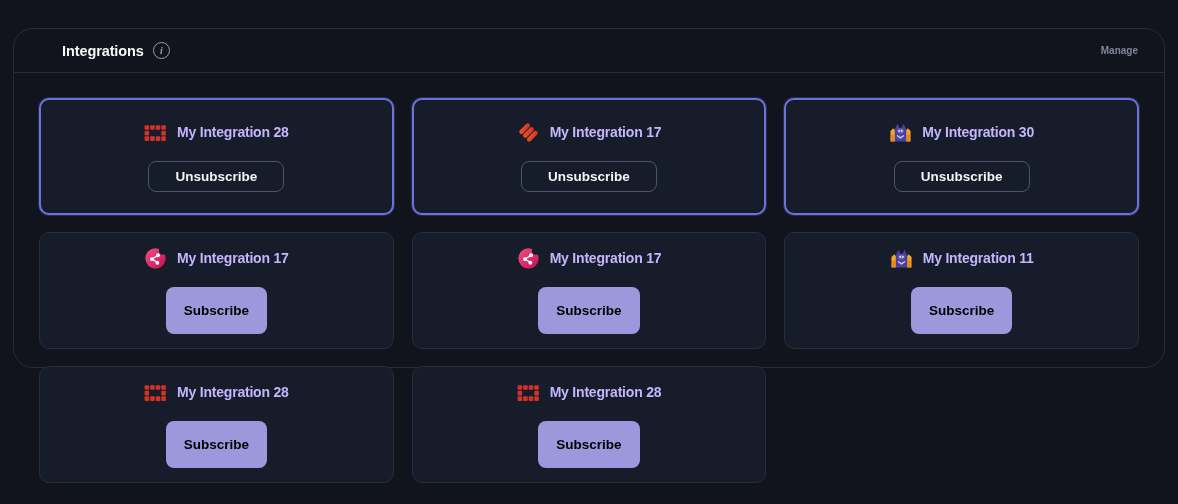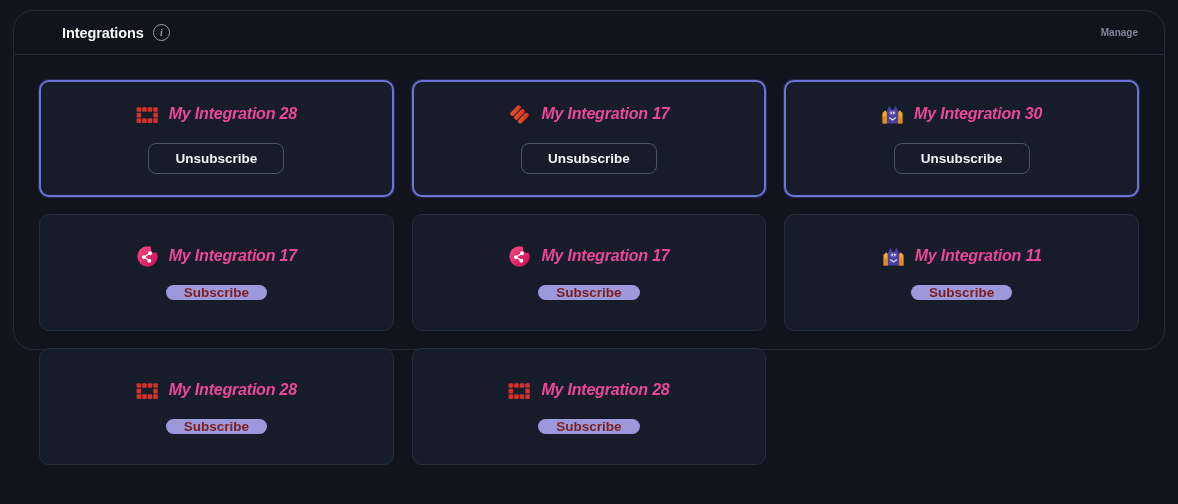--- a/index.html
+++ b/index.html
@@ -16,21 +16,21 @@
   *{margin:0;padding:0;box-sizing:border-box;}
   html,body{width:1178px;height:504px;}
   body{
     background:var(--page-bg);
     font-family:"Liberation Sans","DejaVu Sans",sans-serif;
     color:var(--text);
     overflow:hidden;
   }
   .panel{
     position:absolute;
-    left:13px; top:10px;
+    left:13px; top:28px;
     width:1152px; height:340px;
     border:1px solid var(--panel-border);
     border-radius:20px;
     display:flex; flex-direction:column;
     background:transparent;
   }
   .panel-header{
     height:44px;
     flex:0 0 44px;
     display:flex; align-items:center; justify-content:space-between;
@@ -67,40 +67,40 @@
     gap:17px;
   }
   .card.subscribed{
     border:2px solid var(--accent);
     box-shadow:0 0 0 1px rgba(109,114,219,0.25);
   }
   .title-row{display:flex;align-items:center;gap:10px;}
   .icon{display:inline-flex;width:23px;height:23px;}
   .card-icon{width:23px;height:23px;}
   .card-title{
-    font-size:16px;font-weight:700;color:#ec4899;letter-spacing:-0.2px;font-style:italic;
+    font-size:14px;font-weight:700;color:#c4b5fd;letter-spacing:-0.2px;
   }
   .btn{
     font-family:"Liberation Sans","DejaVu Sans",sans-serif;
     font-size:13.5px;font-weight:700;
     border-radius:8px;
     cursor:pointer;
     line-height:1;
   }
   .btn-outline{
     background:transparent;
     border:1px solid var(--outline-btn-border);
     color:#f2f4f7;
     padding:8px 26px;
   }
   .btn-filled{
     background:var(--lavender);
     border:none;
-    color:#7f1d1d;
-    padding:1px 18px;
+    color:#000000;
+    padding:17px 18px;
   }
   .sprite{position:absolute;width:0;height:0;overflow:hidden;}
 </style>
 </head>
 <body>
 
 <svg class="sprite" aria-hidden="true">
   <defs>
     <linearGradient id="stripeGrad" x1="0" y1="0" x2="1" y2="1">
       <stop offset="0" stop-color="#f0582a"></stop>

